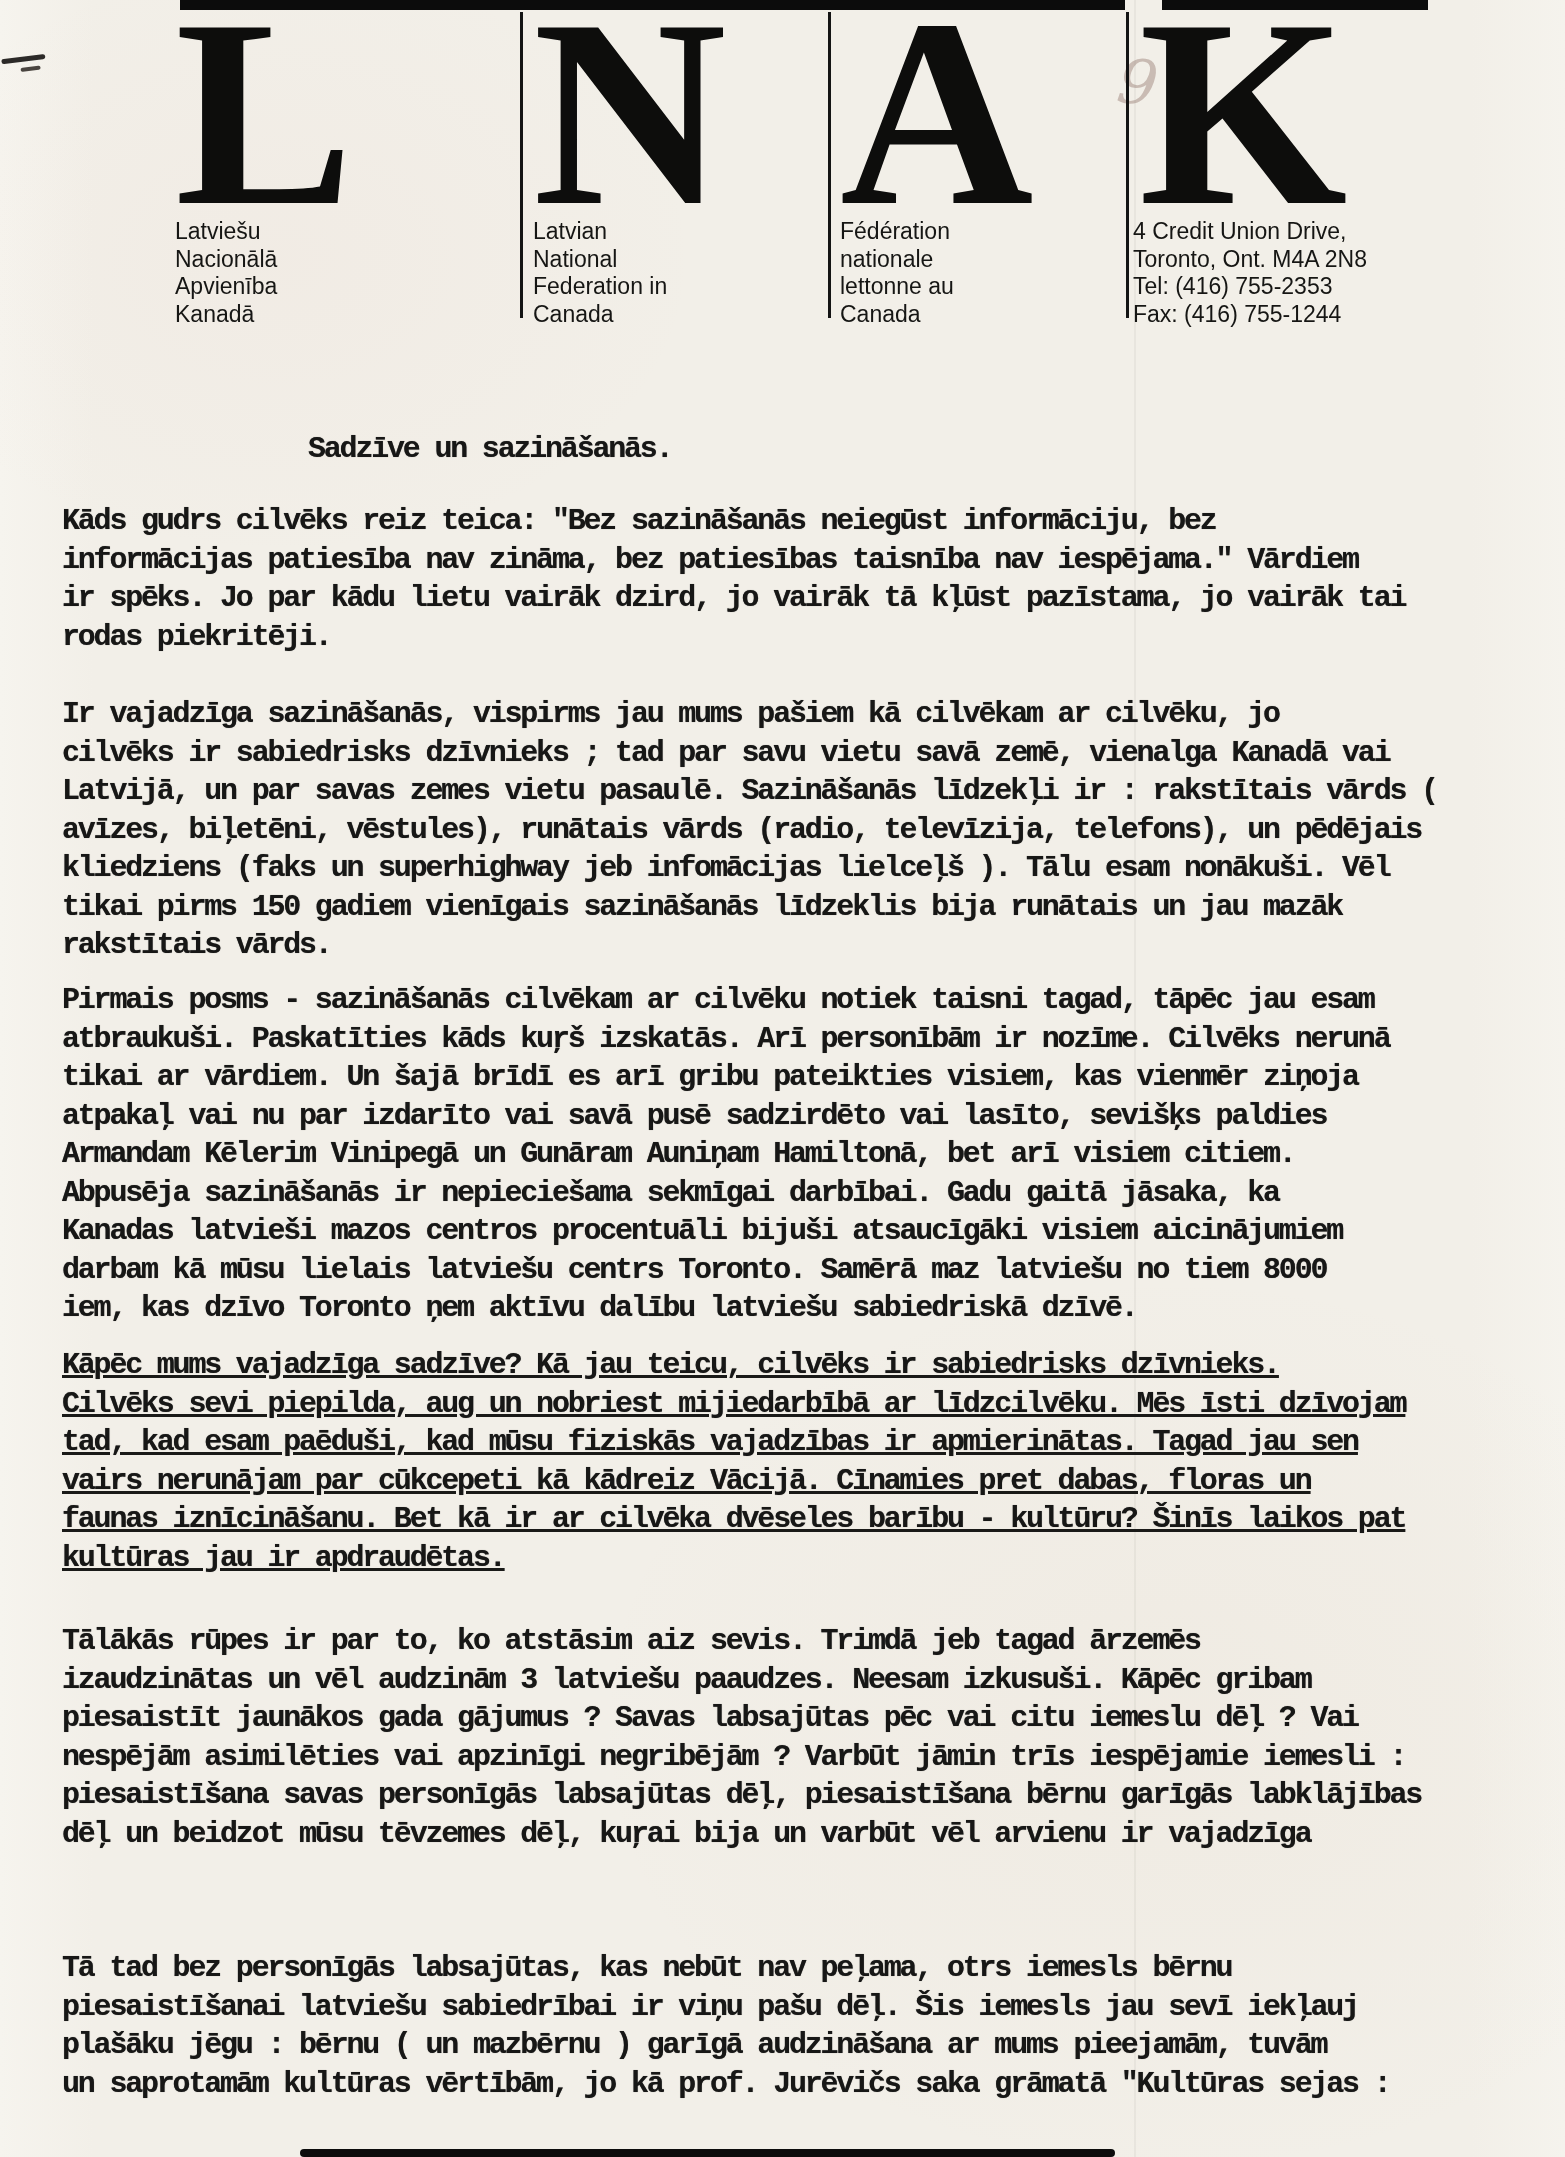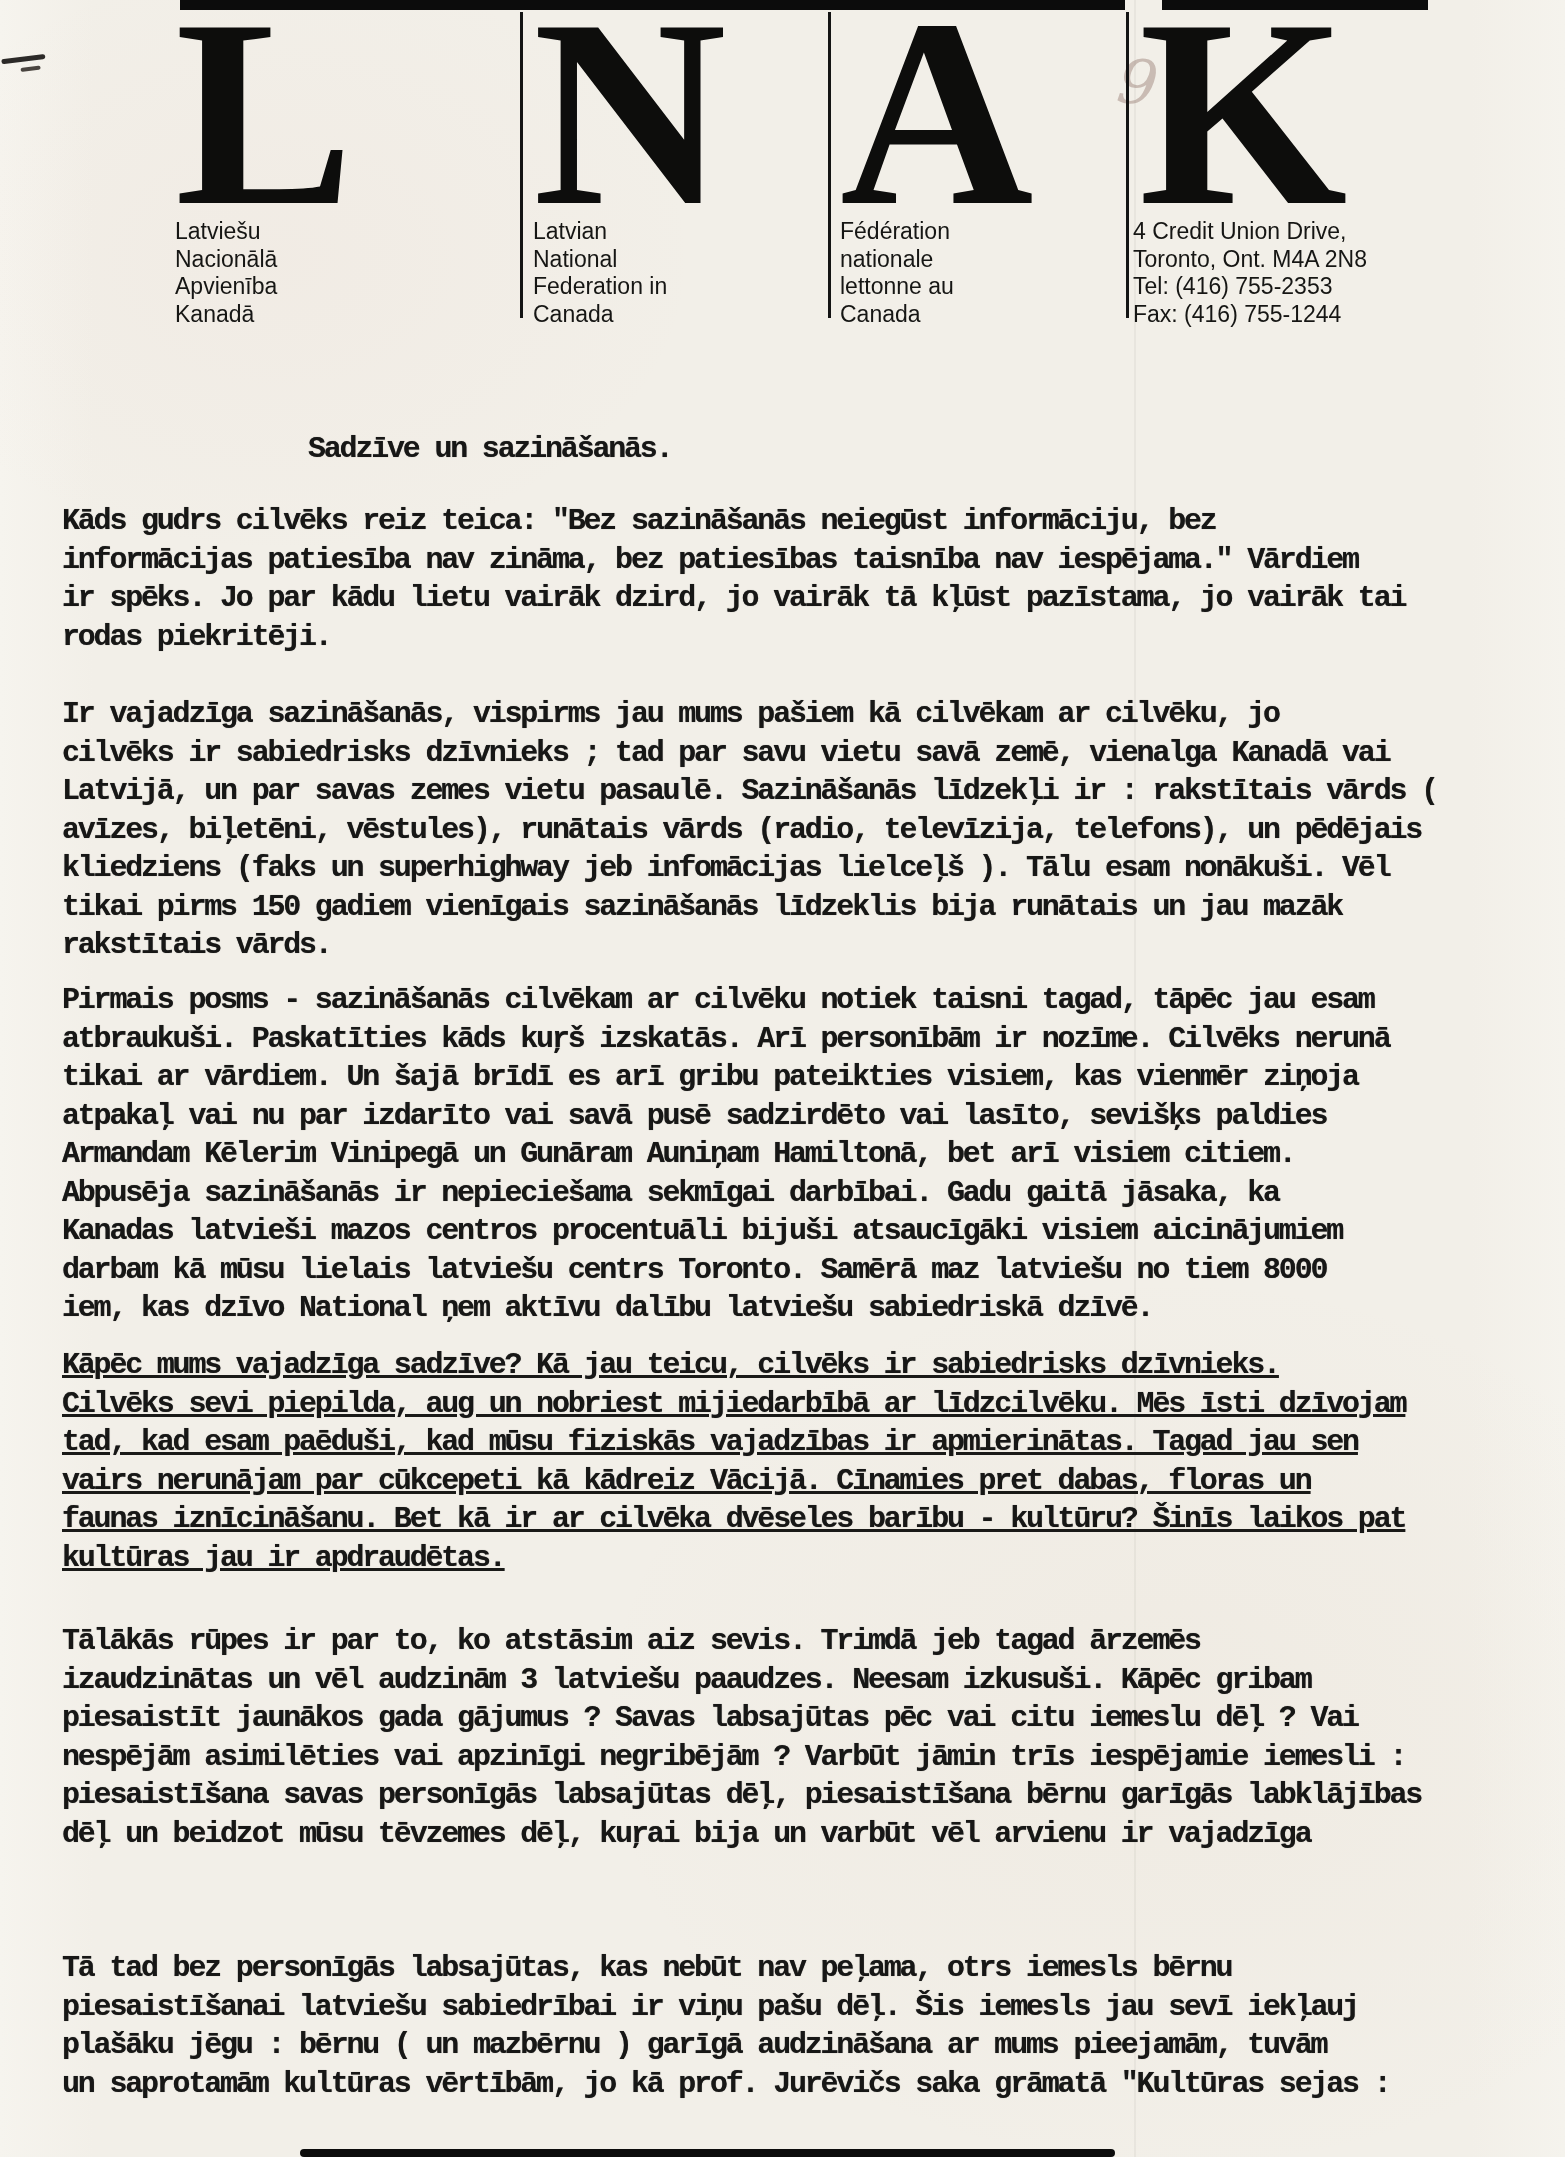--- a/index.html
+++ b/index.html
@@ -107,21 +107,21 @@
     </div>
   <div class="typeblock" style="top:981px;">
       <div class="tline">Pirmais posms - sazināšanās cilvēkam ar cilvēku notiek taisni tagad, tāpēc jau esam</div>
       <div class="tline">atbraukuši. Paskatīties kāds kuŗš izskatās. Arī personībām ir nozīme. Cilvēks nerunā</div>
       <div class="tline">tikai ar vārdiem. Un šajā brīdī es arī gribu pateikties visiem, kas vienmēr ziņoja</div>
       <div class="tline">atpakaļ vai nu par izdarīto vai savā pusē sadzirdēto vai lasīto, sevišķs paldies</div>
       <div class="tline">Armandam Kēlerim Vinipegā un Gunāram Auniņam Hamiltonā, bet arī visiem citiem.</div>
       <div class="tline">Abpusēja sazināšanās ir nepieciešama sekmīgai darbībai. Gadu gaitā jāsaka, ka</div>
       <div class="tline">Kanadas latvieši mazos centros procentuāli bijuši atsaucīgāki visiem aicinājumiem</div>
       <div class="tline">darbam kā mūsu lielais latviešu centrs Toronto. Samērā maz latviešu no tiem 8000</div>
-      <div class="tline">iem, kas dzīvo National ņem aktīvu dalību latviešu sabiedriskā dzīvē.</div>
+      <div class="tline">iem, kas dzīvo Toronto ņem aktīvu dalību latviešu sabiedriskā dzīvē.</div>
     </div>
   <div class="typeblock" style="top:1346px;text-decoration:underline;">
       <div class="tline">Kāpēc mums vajadzīga sadzīve? Kā jau teicu, cilvēks ir sabiedrisks dzīvnieks.</div>
       <div class="tline">Cilvēks sevi piepilda, aug un nobriest mijiedarbībā ar līdzcilvēku. Mēs īsti dzīvojam</div>
       <div class="tline">tad, kad esam paēduši, kad mūsu fiziskās vajadzības ir apmierinātas. Tagad jau sen</div>
       <div class="tline">vairs nerunājam par cūkcepeti kā kādreiz Vācijā. Cīnamies pret dabas, floras un</div>
       <div class="tline">faunas iznīcināšanu. Bet kā ir ar cilvēka dvēseles barību - kultūru? Šinīs laikos pat</div>
       <div class="tline">kultūras jau ir apdraudētas.</div>
     </div>
   <div class="typeblock" style="top:1622px;">

